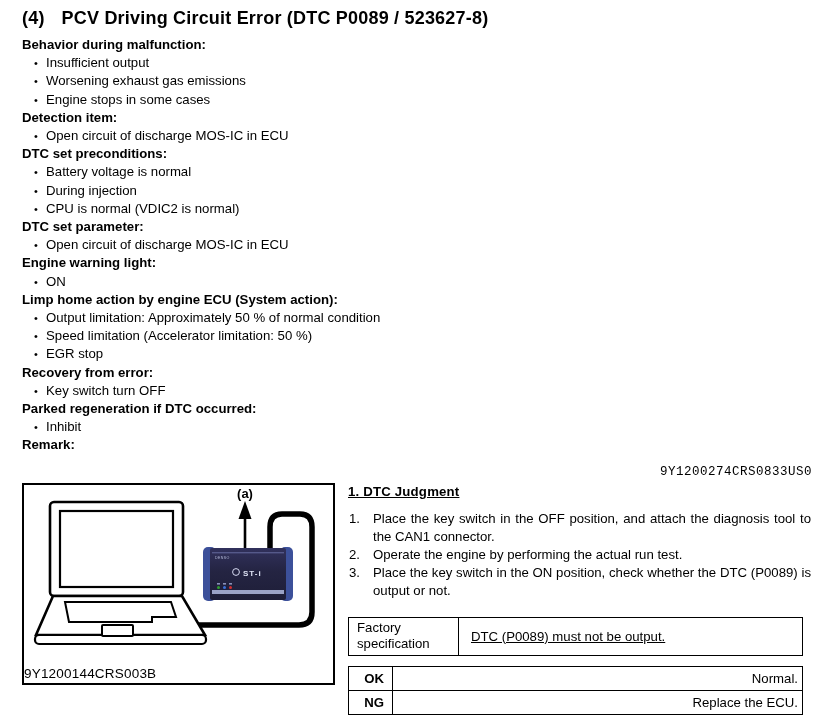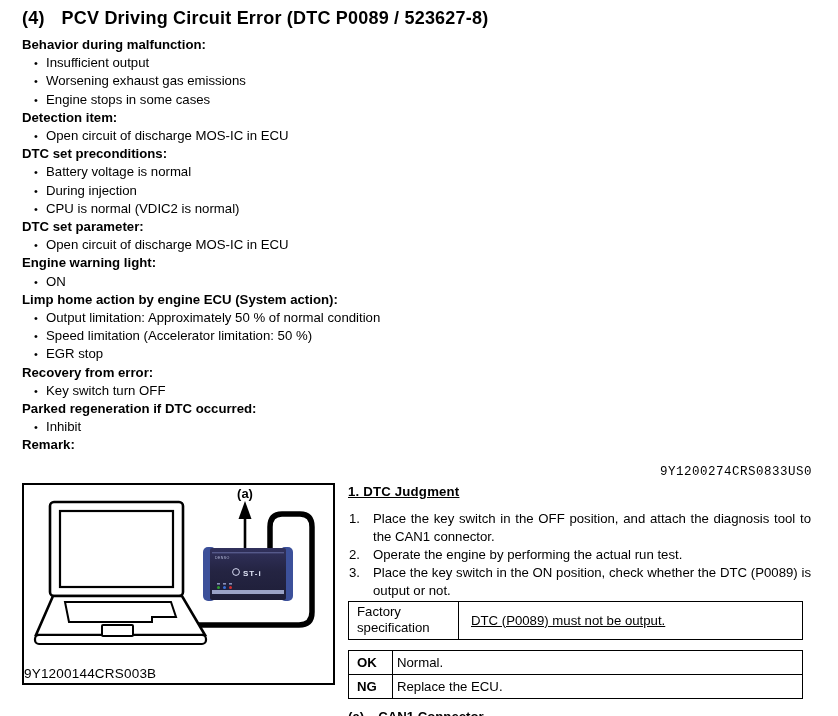--- a/index.html
+++ b/index.html
@@ -37,22 +37,22 @@
   .proc-heading { font-weight:bold; text-decoration:underline; line-height:18px; margin-bottom:9px; letter-spacing:.2px; }
 
   ol.steps { list-style:none; counter-reset:step; }
   ol.steps li {
     position:relative; padding-left:25px; text-align:justify;
     line-height:18.2px; counter-increment:step;
   }
   ol.steps li::before { content:counter(step) "."; position:absolute; left:1px; }
 
   table.spec-table, table.result-table { border-collapse:collapse; width:455px; table-layout:fixed; }
-  table.spec-table { margin-top:0; }
-  table.result-table { margin-top:10px; }
+  table.spec-table { margin-top:16px; }
+  table.result-table { margin-top:10px;text-align:right; }
   .spec-table td, .result-table td { border:1.6px solid #000; font-size:13.2px; vertical-align:middle; }
   .spec-table td.lbl { width:110px; padding:2px 8px; line-height:16px; height:38px; }
   .spec-table td.val { padding:2px 12px;text-decoration:underline; }
   .result-table td.lbl { width:44px; font-weight:bold; padding:3px 8px; height:24px; }
   .result-table td.val { padding:3px 4px; }
 
   .fig-caption { margin-top:10px; font-weight:bold; font-size:13.2px; }
   .fig-caption .cap-marker { margin-right:14px; }
 </style>
 </head>

